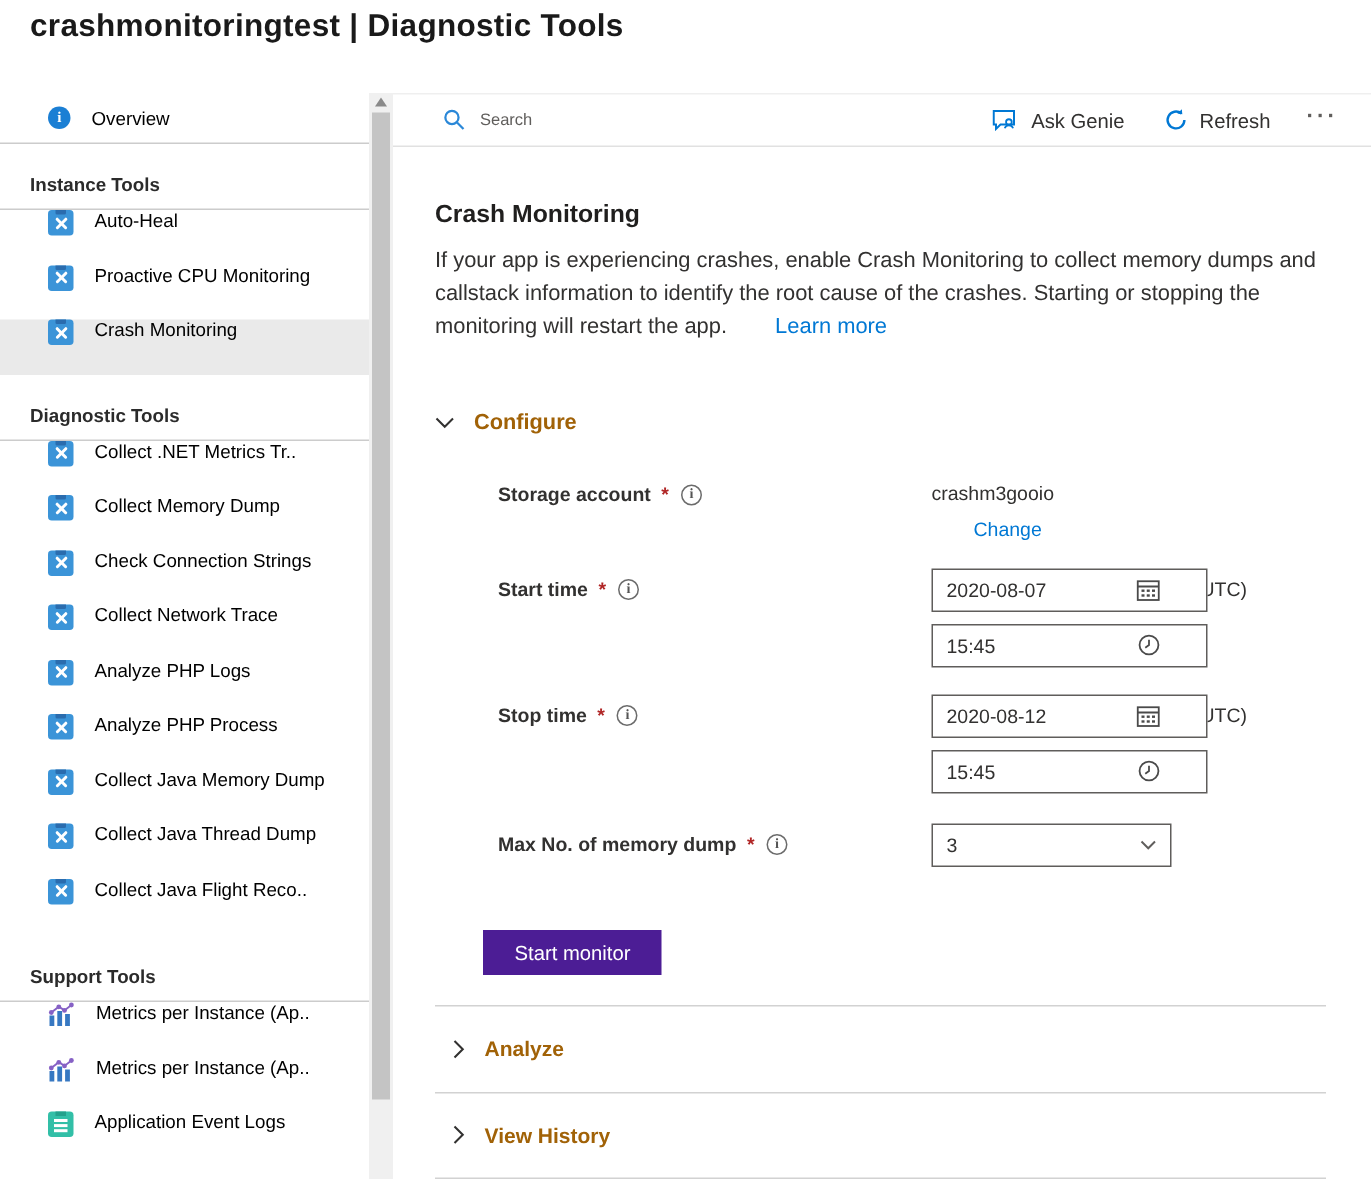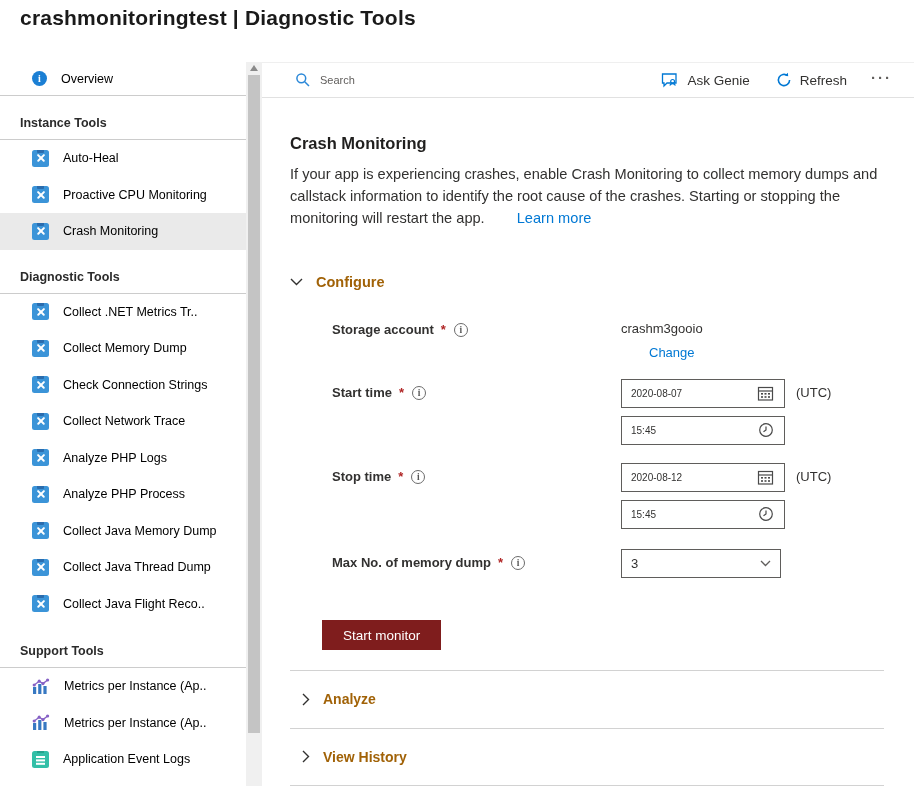--- a/index.html
+++ b/index.html
@@ -14,21 +14,21 @@
   .sidebar { position: absolute; left: 0; top: 62px; width: 246px; bottom: 0;
     background: #fff; font-size: 12.5px; overflow: hidden; }
   .nav-overview { height: 34px; display: flex; align-items: center; gap: 14px;
     padding-left: 32px; border-bottom: 1px solid #cccccc; cursor: pointer; }
   .info-circle-icon { width: 15px; height: 15px; border-radius: 50%; background: #1b7fd4;
     color: #fff; font-size: 10px; font-weight: 700; display: flex; align-items: center;
     justify-content: center; font-family: "Liberation Serif", serif; flex: 0 0 auto; }
   .section-header { padding: 20px 0 9px 20px; font-weight: 700; font-size: 12.5px;
     color: #2b2b2b; border-bottom: 1px solid #cccccc; }
   .section-header.support { padding-top: 22px; }
-  .nav-item { height: 36.5px; display: flex; align-items: center; gap: 14px;
+  .nav-item { height: 36.5px; display: flex; align-items: flex-start; gap: 14px;
     padding-left: 32px; cursor: pointer; }
   .nav-item.selected { background: #eaeaea; }
   .nav-label { color: #000000; }
   
   .tool-icon { position: relative; width: 17px; height: 17px; background: #3b94d8;
     border-radius: 2.5px; flex: 0 0 auto; }
   .tool-icon::before { content: ""; position: absolute; left: 5px; top: 0; width: 7px;
     height: 3px; background: #2a6cae; border-radius: 0 0 1px 1px; }
   .tool-icon .xbar { position: absolute; left: 3.5px; top: 7.6px; width: 10px; height: 1.8px;
     background: #fff; border-radius: 1px; }
@@ -87,33 +87,33 @@
     color: #555; font-size: 9.5px; font-family: "Liberation Serif", serif;
     display: inline-flex; align-items: center; justify-content: center; margin-left: 3px;
     cursor: pointer; }
   .form-value { font-size: 13px; color: #323130; }
   .storage-row { margin-bottom: 19px; }
   .storage-row .form-value { padding-top: 5px; }
   .storage-row .link { display: inline-block; margin-top: 9px; font-size: 13px; }
   .time-row { margin-bottom: 18px; }
   .stack { display: flex; flex-direction: column; gap: 8px; }
   .input-wrap { position: relative; width: 160px; }
-  .text-input { width: 164px; height: 29px; border: 1px solid #5f5d5b; background: #fff;
-    font-size: 10px; color: #323130; padding: 0 30px 0 9px; font-family: inherit;
+  .text-input { width: 184px; height: 29px; border: 1px solid #5f5d5b; background: #fff;
+    font-size: 13px; color: #323130; padding: 0 30px 0 9px; font-family: inherit;
     outline: none; }
   .input-icon-btn { position: absolute; right: 7px; top: 6px; background: none;
     border: none; padding: 0; cursor: pointer; line-height: 0; }
   .utc { margin-left: 15px; padding-top: 6px; font-size: 13px; color: #323130; }
   .hrow { display: flex; align-items: flex-start; }
   .maxdump-row { margin-top: 20px; }
   .select { width: 160px; height: 29px; border: 1px solid #5f5d5b; display: flex;
     align-items: center; justify-content: space-between; padding: 0 9px; cursor: pointer;
     background: #fff; font-size: 13px; color: #323130; }
 
-  .primary-btn { margin: 42px 0 0 32px; background: #7f1d1d; color: #fff; border: none;
+  .primary-btn { margin: 42px 0 0 32px; background: #4c1d95; color: #fff; border: none;
     font-size: 13.5px; font-family: inherit; padding: 8px 21px; height: 30px;
     cursor: pointer; display: inline-flex; align-items: center; }
 
   .sections { margin-top: 20px; }
   .section-row { border-top: 1px solid #d2d2d2; height: 57.5px; display: flex;
     align-items: center; gap: 13px; padding-left: 12px; cursor: pointer; }
   .section-row .collapse-title { font-size: 14px; }
   .bottom-divider { border-top: 1px solid #d2d2d2; }
 </style>
 </head>

